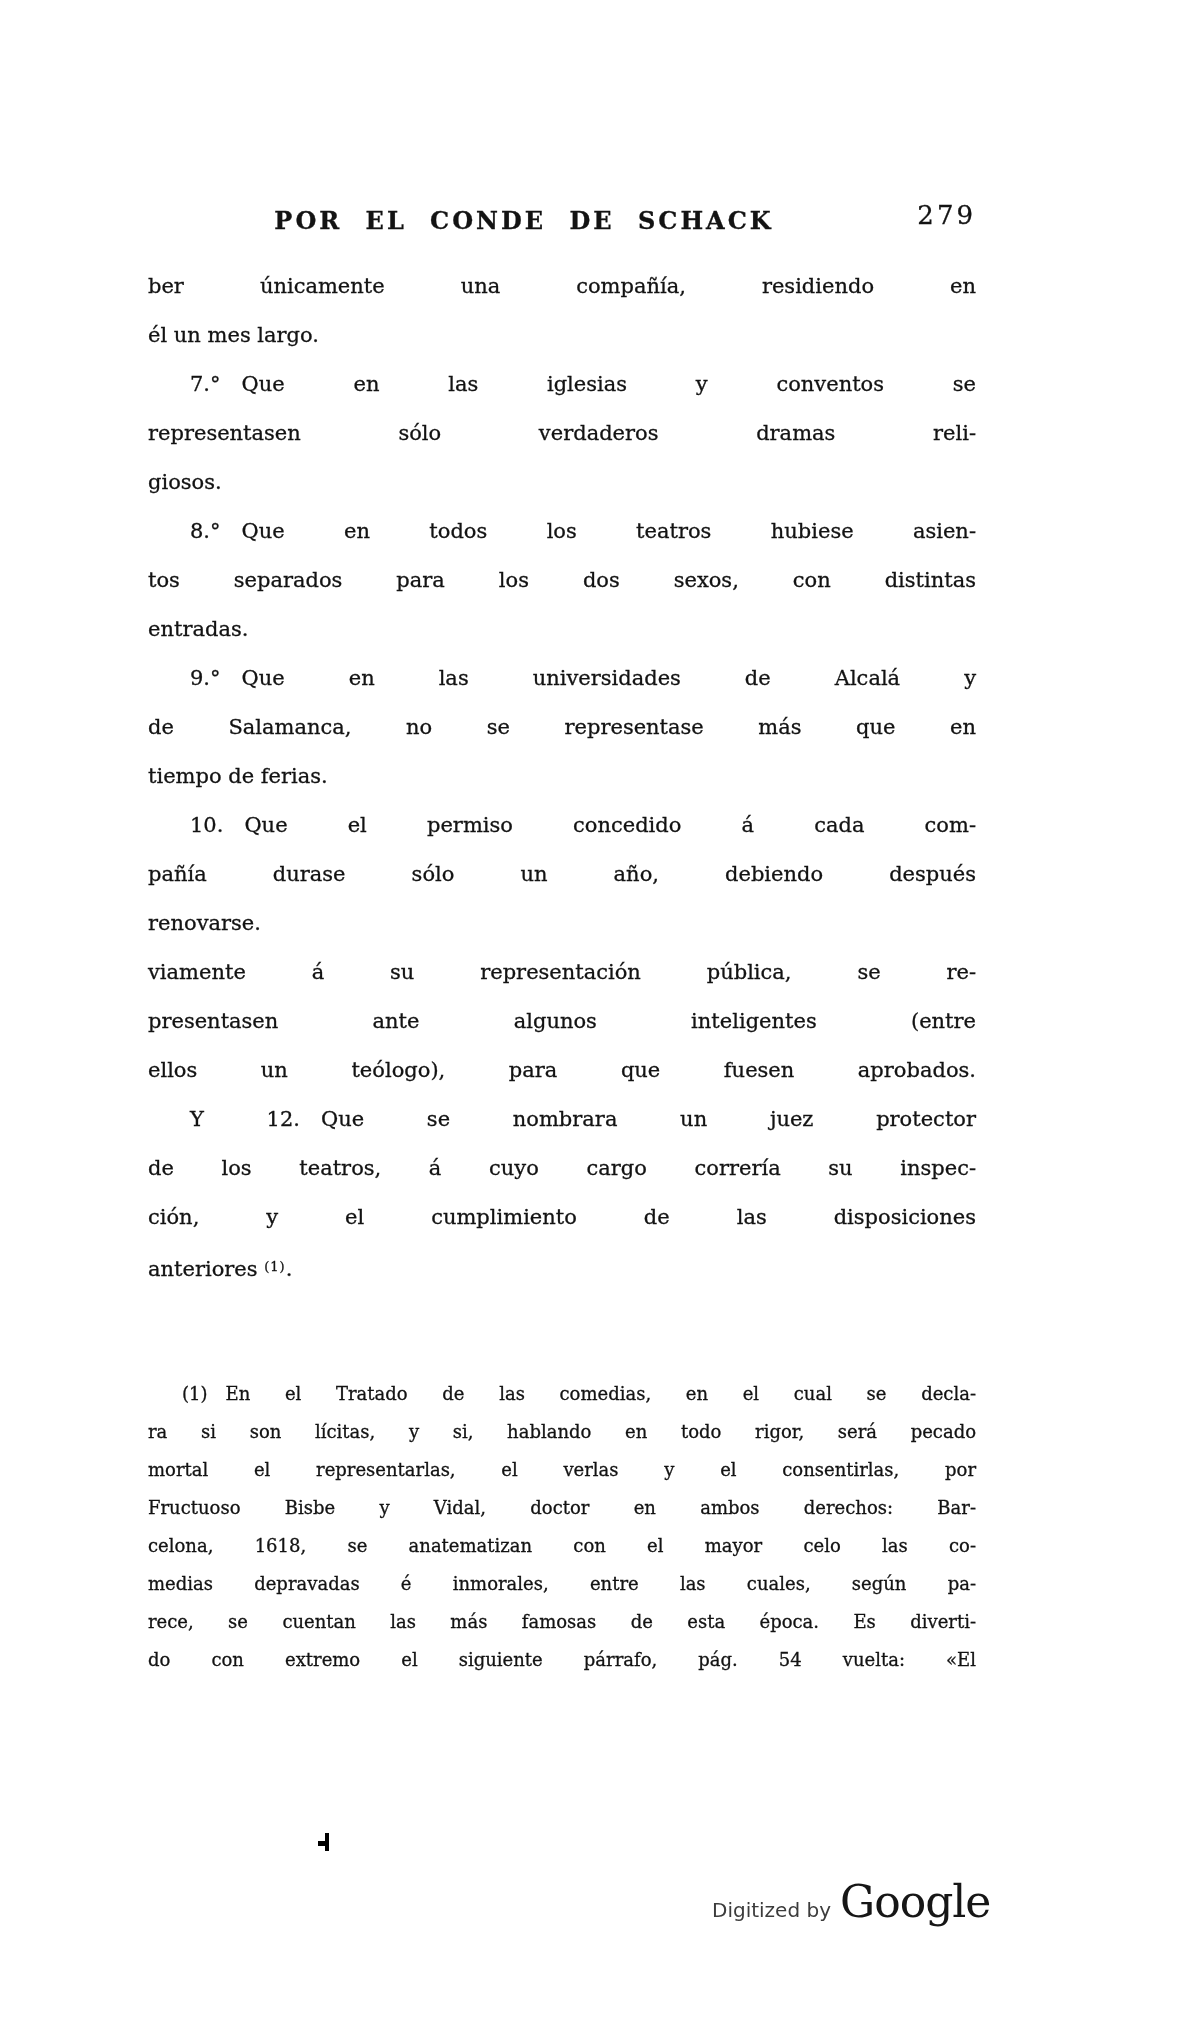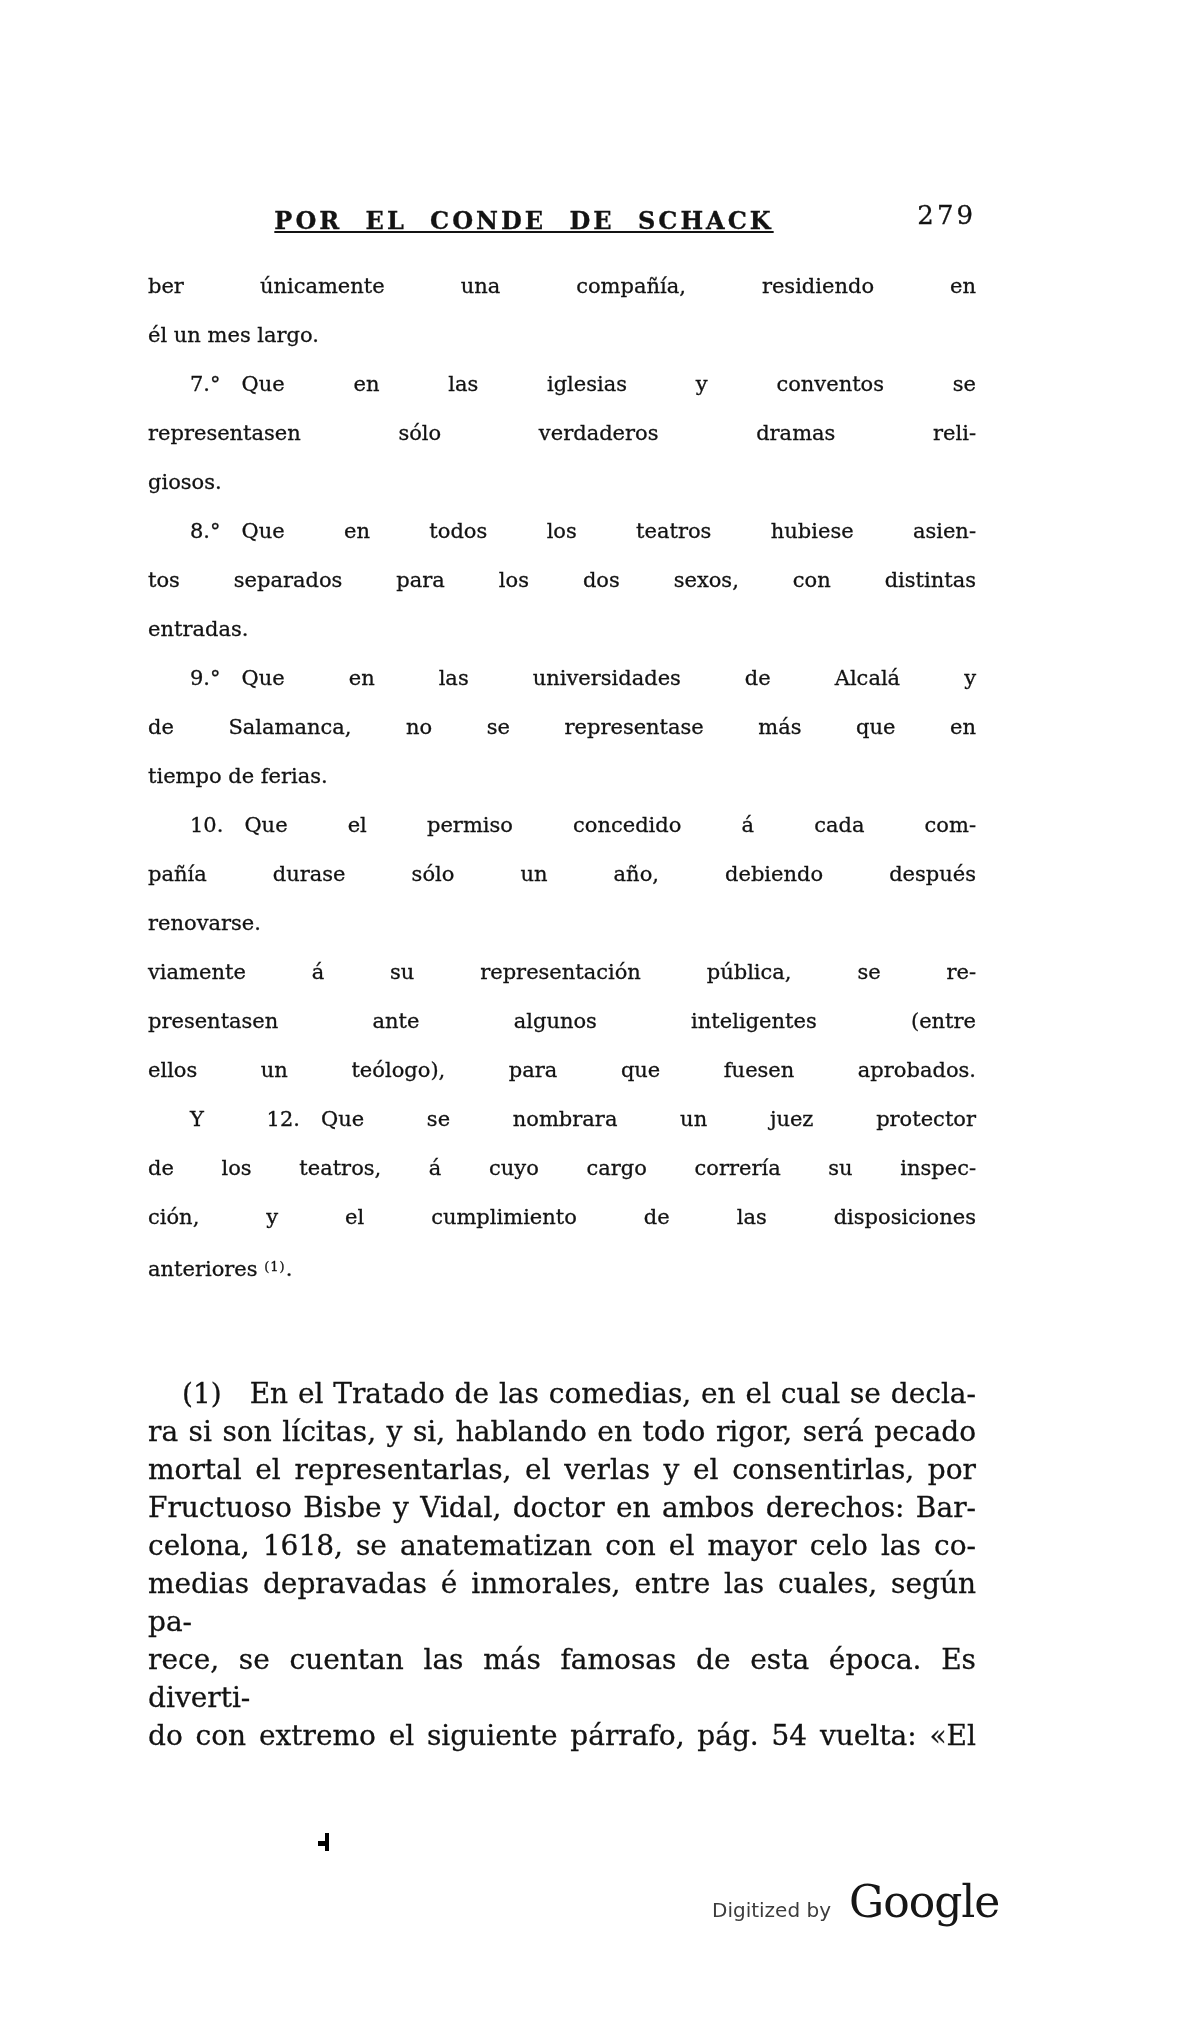--- a/index.html
+++ b/index.html
@@ -6,53 +6,53 @@
   .page {
     position:relative;
     width:1180px; height:2017px;
     background:#ffffff;
     color:#131313;
     font-family:"DejaVu Serif", serif;
     overflow:hidden;
     -webkit-text-stroke:0.3px currentColor;
   }
   .header {
-    position:absolute; left:148px; top:206px; width:828px; height:46px;text-decoration:underline;
+    position:absolute; left:148px; top:206px; width:828px; height:46px;
   }
   .header-title {
     font-size:24px; font-weight:bold;
     letter-spacing:3px; word-spacing:12px;
     text-align:center;
     transform:translateX(-38px);
     white-space:nowrap;
   }
   .page-num {
     position:absolute; right:0; top:-6px;
     font-size:26px; letter-spacing:3px;
   }
   .body-text {
     position:absolute; left:148px; top:262px; width:828px;
     font-size:21px; line-height:49px;
   }
   .footnote {
     position:absolute; left:148px; top:1375px; width:828px;
-    font-size:28px; line-height:38px;
+    font-size:18px; line-height:38px;
   }
   .tline { text-align:justify; text-align-last:justify; -moz-text-align-last:justify; }
   .tline.nojust { text-align-last:left; -moz-text-align-last:left; }
   .tline.indent { text-indent:42px; }
   .footnote .tline.indent { text-indent:34px; }
   .it { }
   .sup { font-size:0.62em; vertical-align:0.38em; letter-spacing:1px; }
   .ink-mark { position:absolute; left:318px; top:1833px; width:11px; height:18px; }
   .ink-mark .v { position:absolute; right:0; top:0; width:4px; height:18px; background:#000; }
   .ink-mark .h { position:absolute; left:0; top:8px; width:8px; height:5px; background:#000; }
   .watermark {
     position:absolute; left:712px; top:1876px;
-    display:flex; align-items:baseline; gap:18px;
+    display:flex; align-items:baseline; gap:9px;
   }
   .wm-prefix {
     font-family:"DejaVu Sans", sans-serif;
     font-size:20px; color:#3c3c3c;
     -webkit-text-stroke:0;
   }
   .wm-brand {
     font-family:"DejaVu Serif", serif;
     font-size:44px; color:#161616; letter-spacing:-1px;
     -webkit-text-stroke:0;

